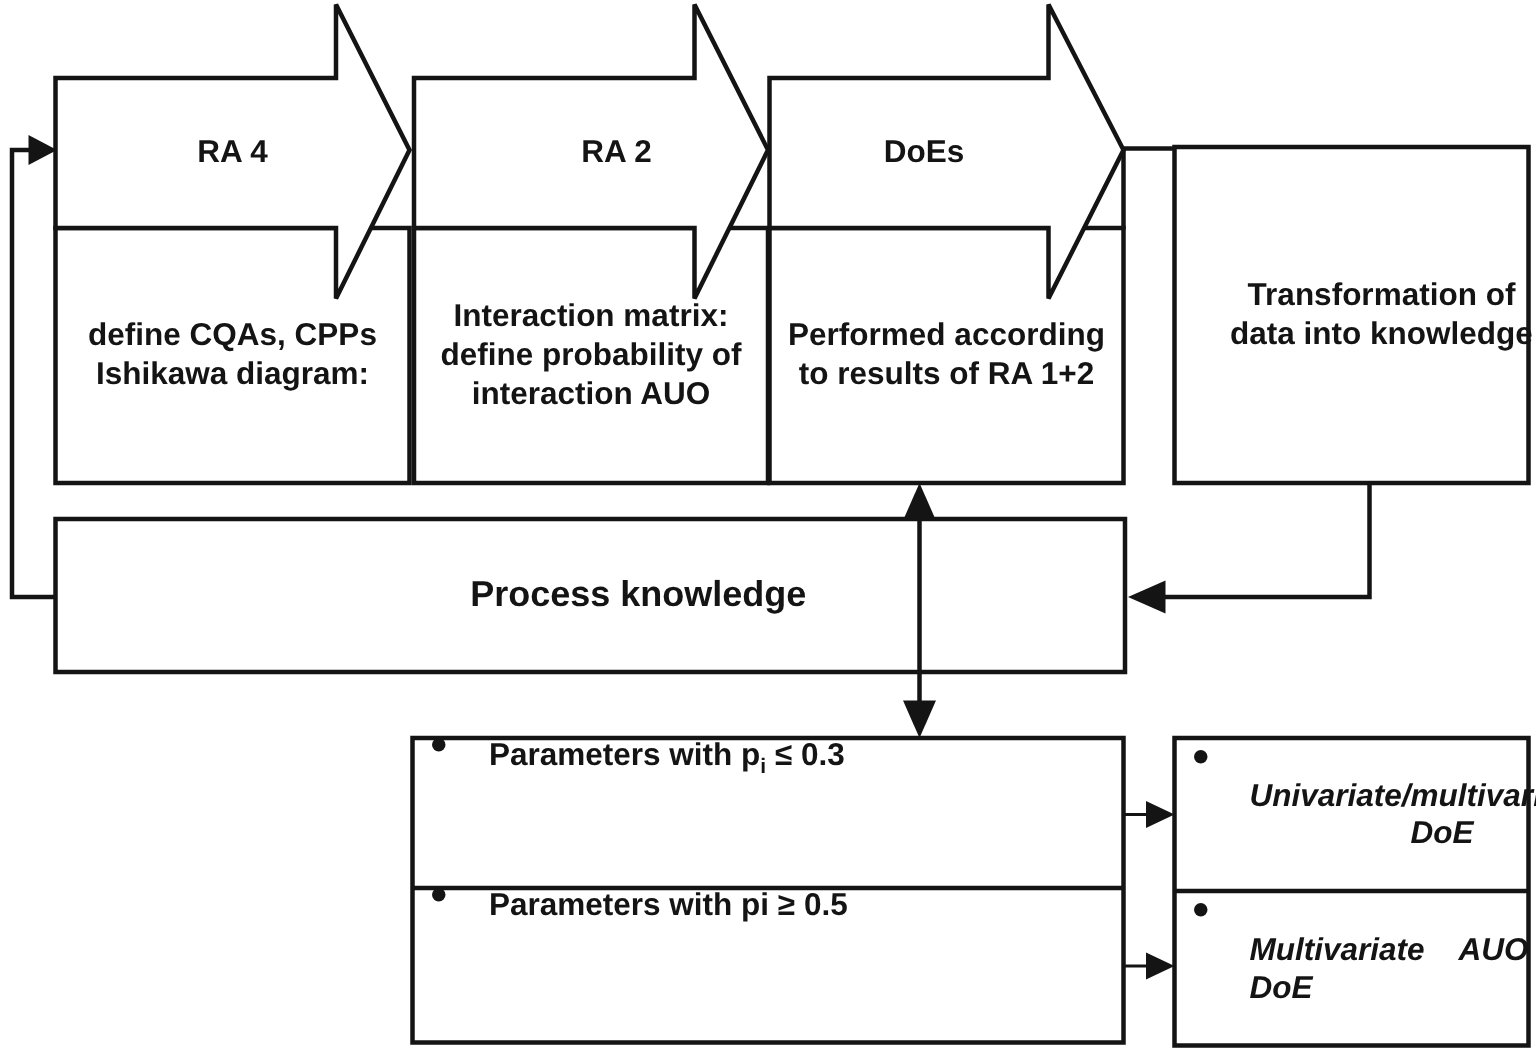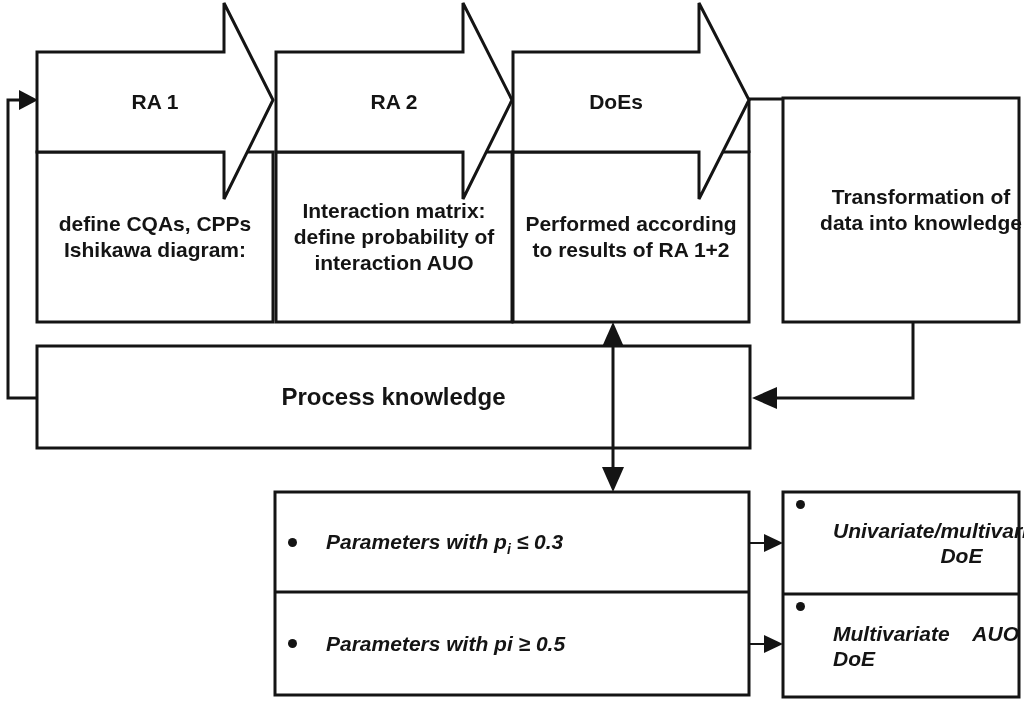--- a/index.html
+++ b/index.html
@@ -17,22 +17,22 @@
     position:absolute; display:flex; flex-direction:column;
     justify-content:center; align-items:center; text-align:center;
     font-size:21px; line-height:26px;
   }
   .box-text .ln { display:block; }
   .process-label {
     position:absolute; display:flex; justify-content:center; align-items:center;
     font-size:24px;
   }
   .bullet-row {
-    position:absolute; display:flex; align-items:center;
-    font-size:21px; padding-left:13px; box-sizing:border-box;font-style:italic;
+    position:absolute; display:flex; 
+    font-size:21px; padding-left:13px; box-sizing:border-box;
   }
   .bullet-row .dot { width:9px; height:9px; border-radius:50%; background:#141414;
     margin-right:29px; flex:0 0 auto; }
   .bullet-cell {
     position:absolute; display:flex; align-items:center;
     font-size:21px; line-height:25px; padding-left:13px; box-sizing:border-box;
   }
   .bullet-cell .dot { width:9px; height:9px; border-radius:50%; background:#141414;
     margin-right:28px; flex:0 0 auto; align-self:flex-start; margin-top:8px; }
   .bullet-cell .lines { display:flex; flex-direction:row; text-align:left;font-style:italic; }
@@ -77,22 +77,22 @@
     <g stroke="none" fill="#141414">
       <polygon points="38,100 19,90 19,110"></polygon>
       <polygon points="613,322 602,347 624,347"></polygon>
       <polygon points="613,492 602,467 624,467"></polygon>
       <polygon points="752,398 777,387 777,409"></polygon>
       <polygon points="783,543 764,534 764,552"></polygon>
       <polygon points="783,644 764,635 764,653"></polygon>
     </g>
   </svg>
 
-  <div class="arrow-label" style="left:155px; top:102px;">RA 1</div>
-  <div class="arrow-label" style="left:394px; top:102px;">RA 2</div>
+  <div class="arrow-label" style="left:155px; top:102px;">RA 4</div>
+  <div class="arrow-label" style="left:411px; top:102px;">RA 2</div>
   <div class="arrow-label" style="left:616px; top:102px;">DoEs</div>
 
   <div class="box-text" style="left:37px; top:152px; width:236px; height:170px;">
     <span class="ln">define CQAs, CPPs</span>
     <span class="ln">Ishikawa diagram:</span>
   </div>
   <div class="box-text" style="left:276px; top:152px; width:236px; height:170px;">
     <span class="ln">Interaction matrix:</span>
     <span class="ln">define probability of</span>
     <span class="ln">interaction AUO</span>
@@ -100,21 +100,21 @@
   <div class="box-text" style="left:513px; top:152px; width:236px; height:170px;justify-content:center;">
     <span class="ln">Performed according</span>
     <span class="ln">to results of RA 1+2</span>
   </div>
 
   <div class="box-text" style="left:783px; top:98px; width:276px; height:224px;">
     <span class="ln">Transformation of</span>
     <span class="ln">data into knowledge</span>
   </div>
 
-  <div class="process-label" style="left:37px; top:346px; width:713px; height:102px;">
+  <div class="process-label" style="left:37px; top:346px; width:713px; height:102px;padding-left:32px;">
     <span>Process knowledge</span>
   </div>
 
   <div class="bullet-row" style="left:275px; top:492px; width:474px; height:100px;">
     <span class="dot"></span>
     <span><span>Parameters with p</span><sub>i</sub><span> ≤ 0.3</span></span>
   </div>
   <div class="bullet-row" style="left:275px; top:592px; width:428px; height:103px;">
     <span class="dot"></span>
     <span><span>Parameters with pi</span><sub></sub><span> ≥ 0.5</span></span>

